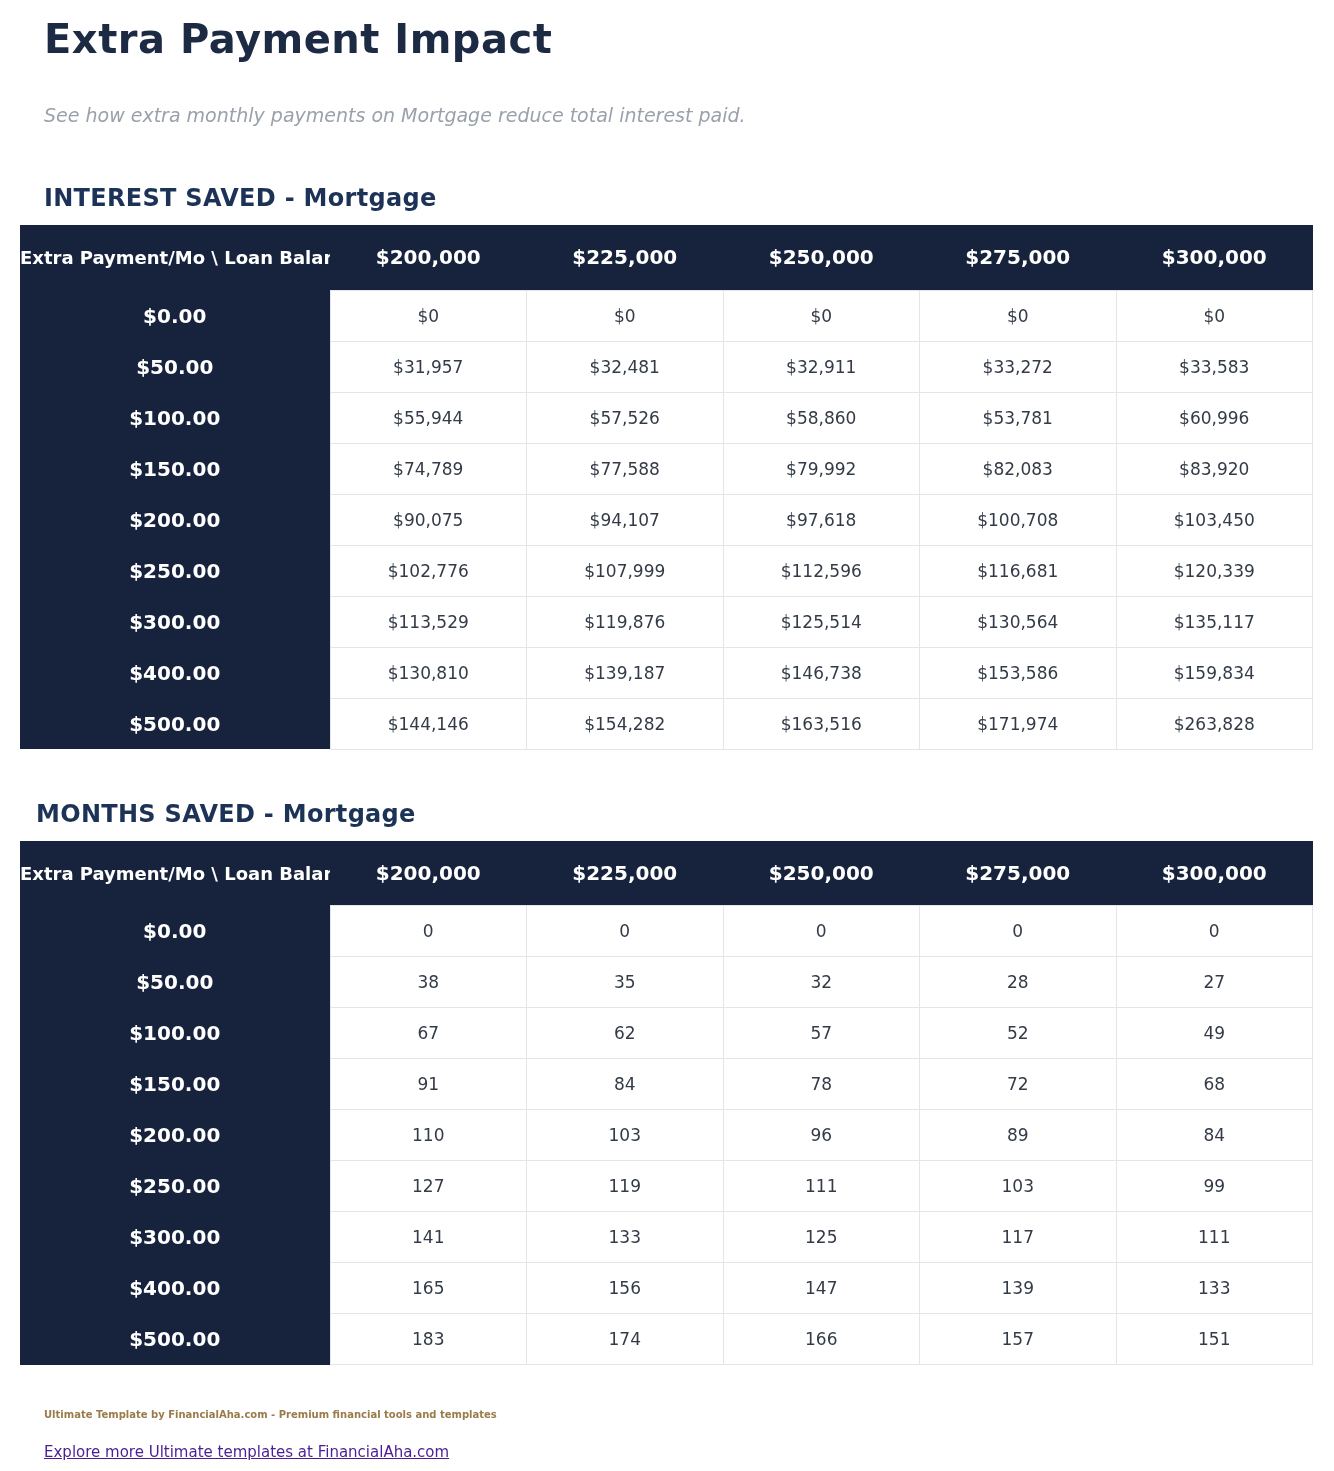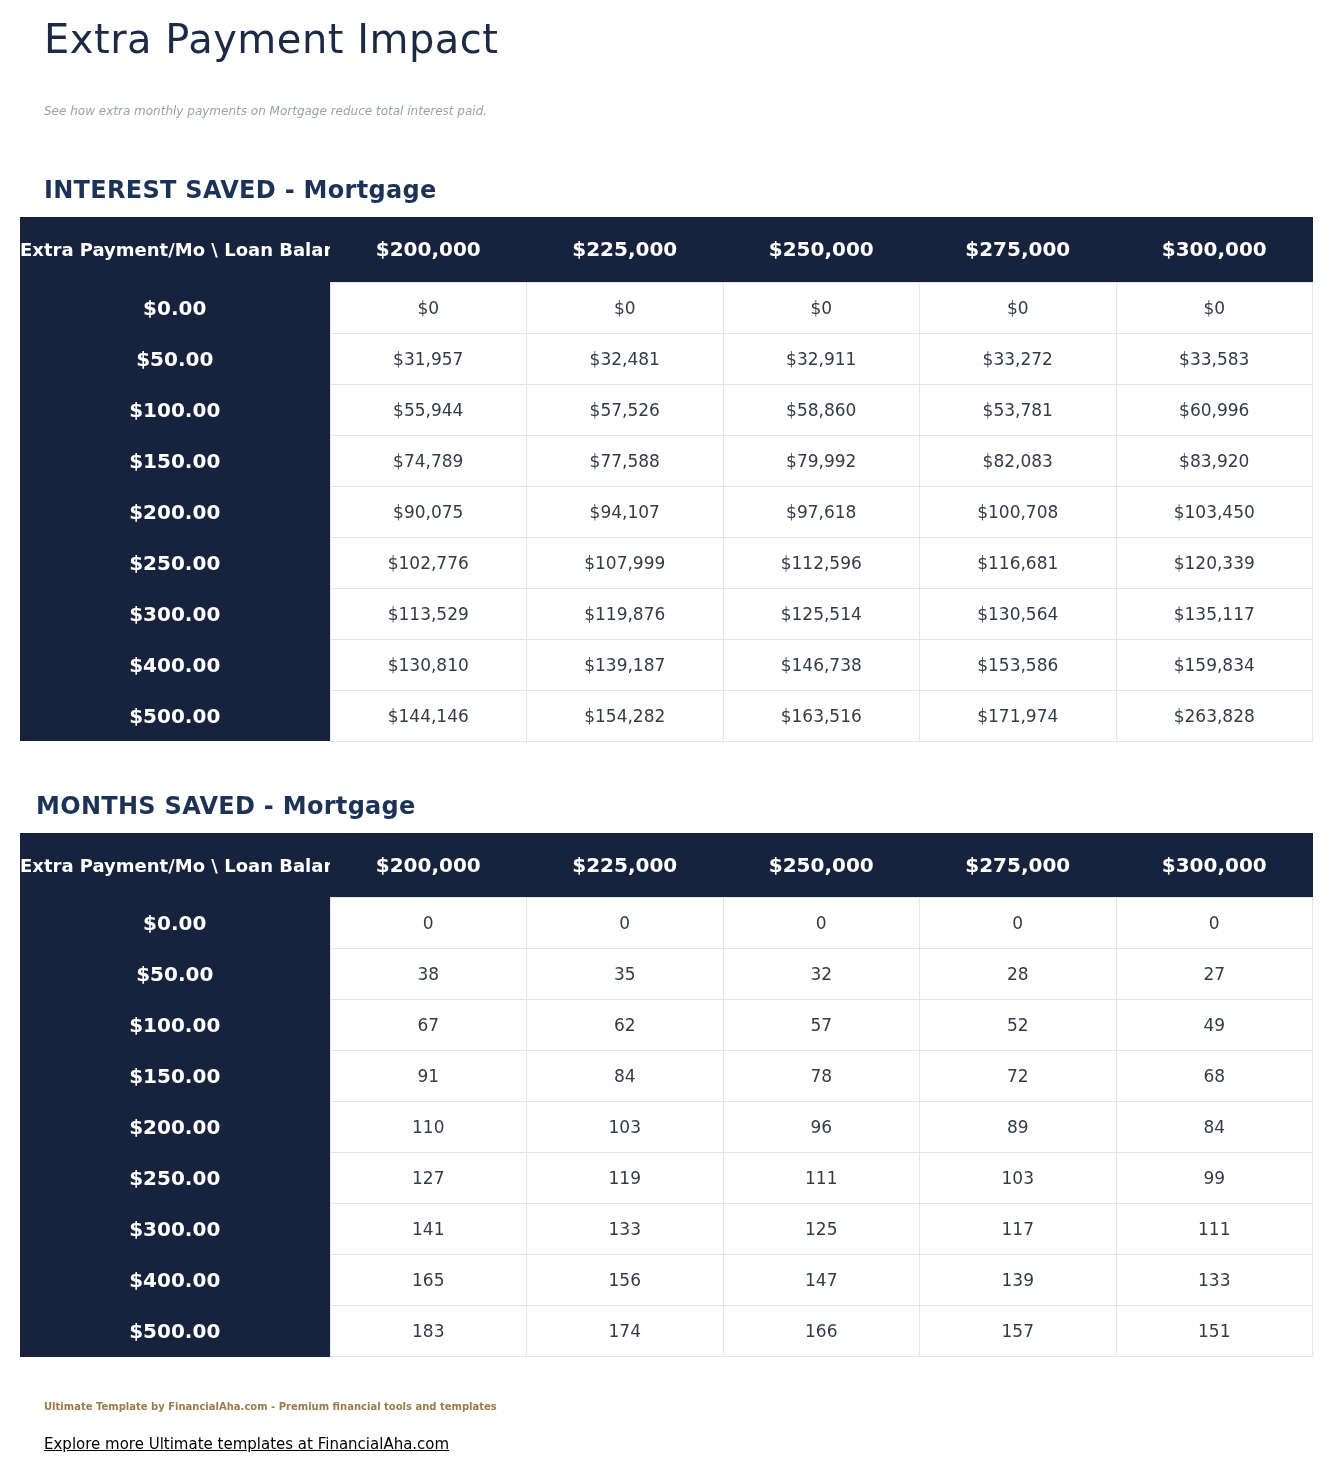--- a/index.html
+++ b/index.html
@@ -6,27 +6,27 @@
   html, body {
     width: 1334px;
     background: #ffffff;
     font-family: "DejaVu Sans", "Liberation Sans", sans-serif;
   }
   body { min-height: 1471px; }
 
   .page-title {
     margin: 16px 0 0 44px;
     font-size: 40px;
-    font-weight: 400;
+    font-weight: 700;
     color: #1d2a44;
     letter-spacing: 0.5px;
   }
   .page-subtitle {
     margin: 42px 0 0 44px;
-    font-size: 12px;
+    font-size: 19px;
     font-style: italic;
     color: #9aa1ab;
   }
   .section-heading {
     margin: 58px 0 0 44px;
     font-size: 24px;
     font-weight: 700;
     color: #1c3357;
     letter-spacing: 0.3px;
   }
@@ -72,21 +72,21 @@
 
   .footer-brand {
     margin: 44px 0 0 44px;
     font-size: 10px;
     font-weight: 700;
     color: #9a7b4a;
   }
   .footer-link-row { margin: 22px 0 0 44px; padding-bottom: 24px; }
   .footer-link {
     font-size: 15px;
-    color: #000000;
+    color: #4c1d95;
     text-decoration: underline;
     cursor: pointer;
   }
 </style>
 </head>
 <body>
 
 <h1 class="page-title">Extra Payment Impact</h1>
 <p class="page-subtitle">See how extra monthly payments on Mortgage reduce total interest paid.</p>
 

